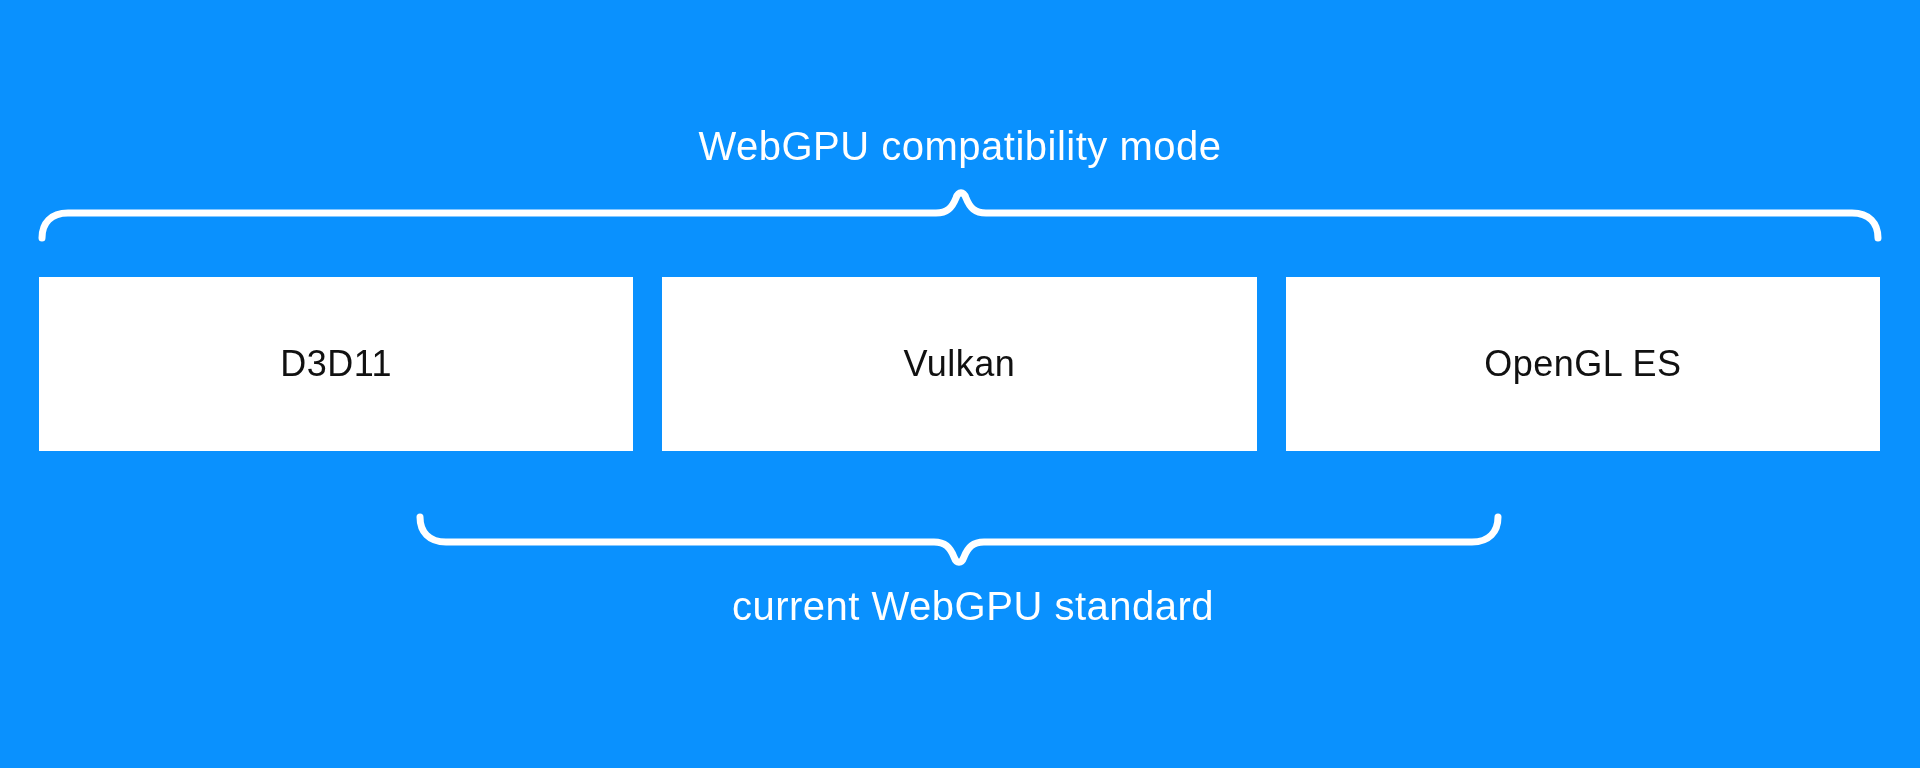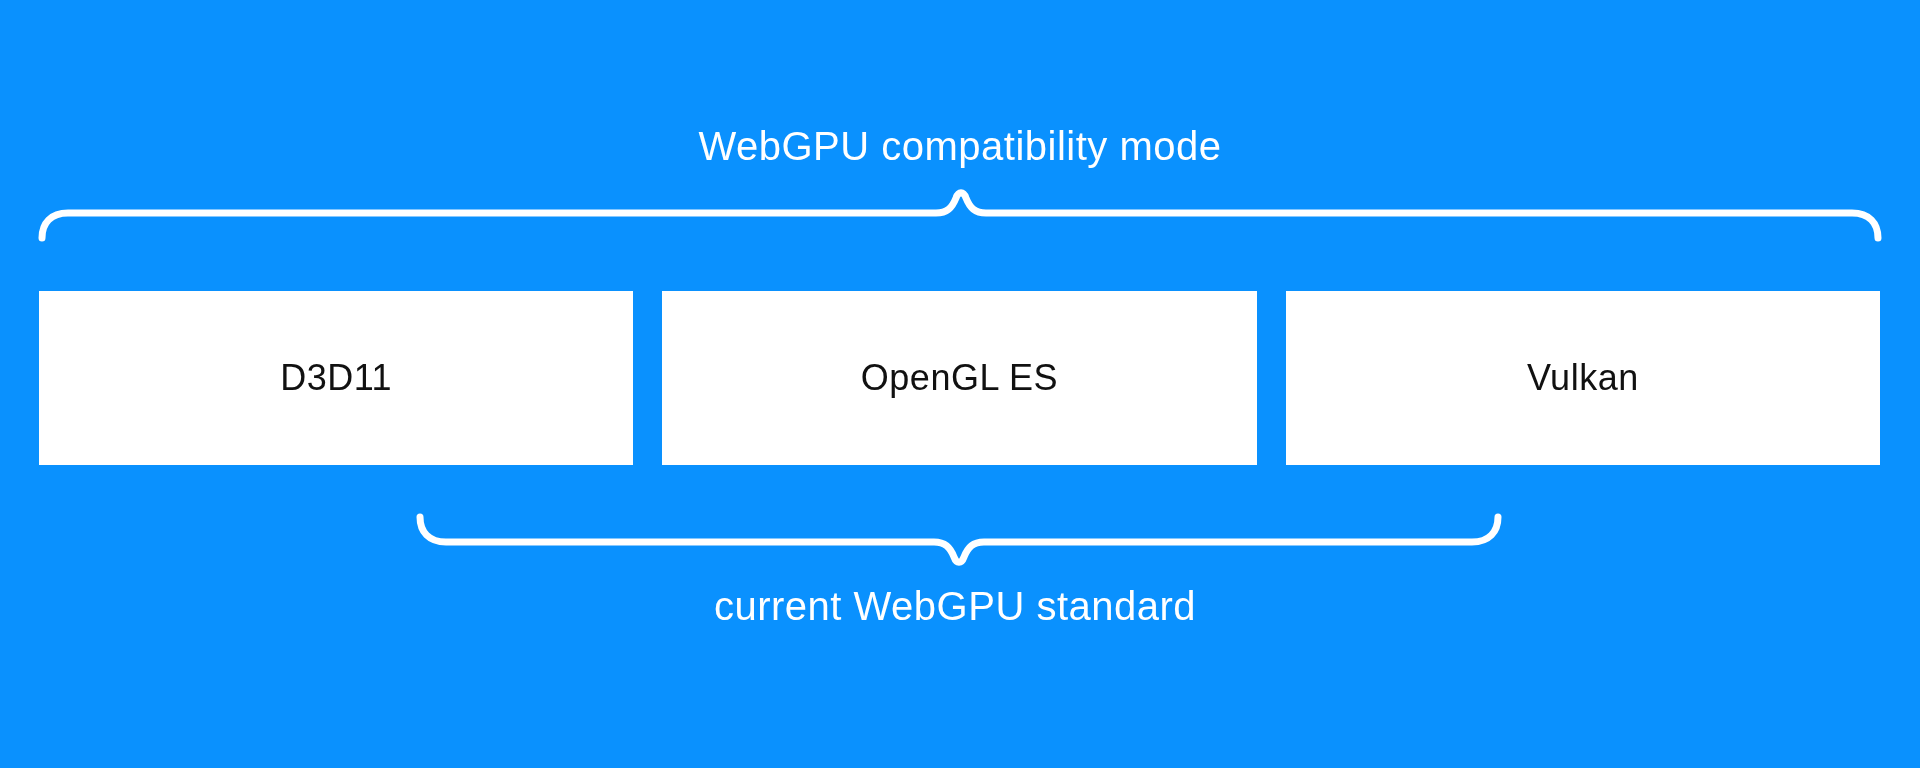--- a/index.html
+++ b/index.html
@@ -28,40 +28,40 @@
     text-align: center;
     white-space: nowrap;
     letter-spacing: 0.5px;
   }
   .label-top {
     left: 0;
     width: 1920px;
     top: 122px;
   }
   .label-bottom {
-    left: 412px;
+    left: 430px;
     width: 1086px;
     top: 582px;
   }
   .brace {
     position: absolute;
     display: block;
   }
   .brace-top {
     left: 38px;
     top: 182px;
   }
   .brace-bottom {
     left: 416px;
     top: 511px;
   }
   .boxes-row {
     position: absolute;
     left: 39px;
-    top: 291px;
+    top: 277px;
     width: 1841px;
     height: 174px;
     display: flex;
     gap: 29px;
   }
   .backend-box {
     flex: 1 1 0;
     background: #ffffff;
     display: flex;
     align-items: center;
@@ -91,24 +91,24 @@
              C 932 26, 937 31, 948 31
              L 1814 31
              C 1831 31, 1840 41, 1840 56" fill="none" stroke-width="7" stroke-linecap="round" stroke-linejoin="round" stroke="#ffffff"></path>
   </svg>
 
   <div class="boxes-row">
     <div class="backend-box">
       <span class="box-label">D3D11</span>
     </div>
     <div class="backend-box">
-      <span class="box-label">OpenGL ES</span>
+      <span class="box-label">Vulkan</span>
     </div>
     <div class="backend-box">
-      <span class="box-label">Vulkan</span>
+      <span class="box-label">OpenGL ES</span>
     </div>
   </div>
 
   <svg class="brace brace-bottom" width="1086" height="62" viewBox="0 0 1086 62" aria-hidden="true">
     <path d="M 4 6
              C 4 21, 13 31, 30 31
              L 518 31
              C 529 31, 534 36, 538 46
              C 540.5 53, 545.5 53, 548 46
              C 552 36, 557 31, 568 31

